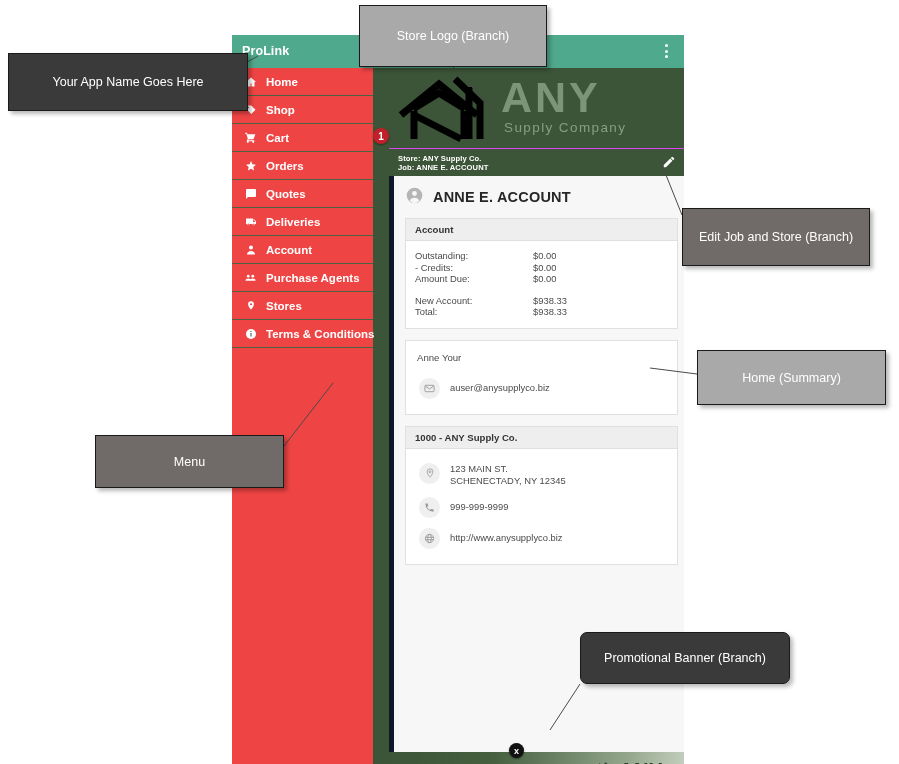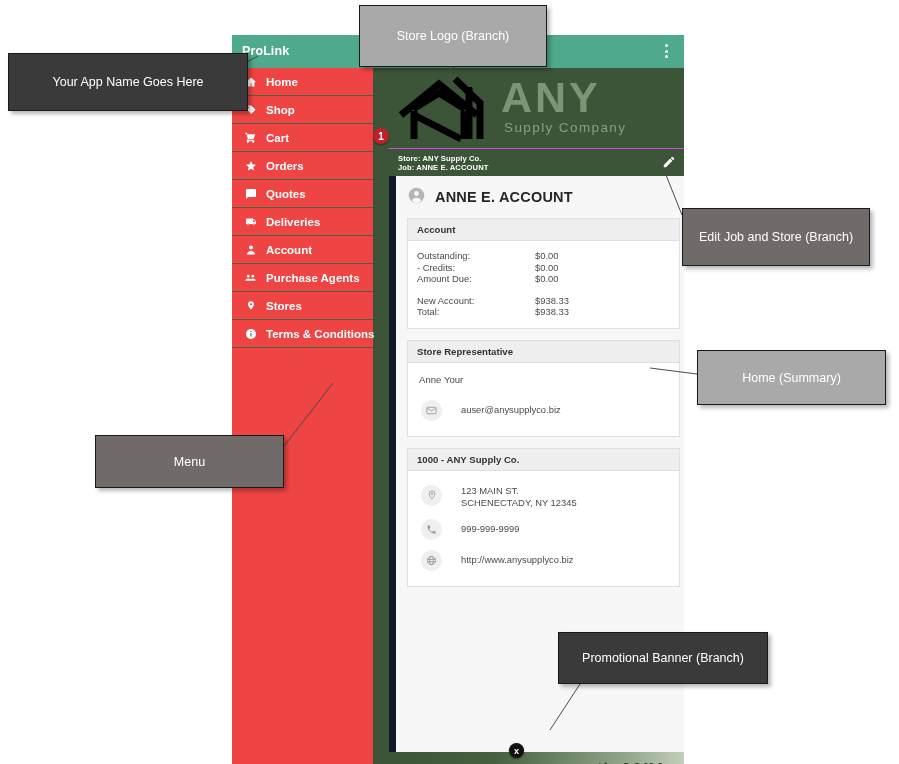--- a/index.html
+++ b/index.html
@@ -177,21 +177,21 @@
   }
 
   
   #content {
     position: absolute;
     left: 157px;
     top: 141px;
     width: 295px;
     height: 576px;
     background: #f7f7f7;
-    border-left: 7px solid #0f172a;
+    border-left: 5px solid #0f172a;
     overflow: hidden;
   }
   #page-head {
     height: 42px;
     display: flex;
     align-items: center;
     padding-left: 12px;
     background: #f7f7f7;
   }
   #page-head .ph-ico { flex: 0 0 18px; }
@@ -230,21 +230,20 @@
 
   .rep-name {
     font-size: 9.6px;
     color: #4a4a4a;
     padding: 2px 0 10px 2px;
   }
   .contact-row {
     display: flex;
     align-items: center;
     padding: 5px 0;
-    gap: 9px;
   }
   .contact-row.addr { align-items: flex-start; }
   .c-ico {
     flex: 0 0 21px;
     width: 21px; height: 21px;
     border-radius: 50%;
     background: #efefef;
     display: flex;
     align-items: center;
     justify-content: center;
@@ -320,21 +319,21 @@
   }
   .callout.dark { background: #3a3a3a; }
   .callout.mid  { background: #706b68; }
   .callout.light{ background: #a9a9a9; }
 
   #callout-appname { left: 8px;   top: 53px;  width: 240px; height: 58px; }
   #callout-logo    { left: 359px; top: 5px;   width: 188px; height: 62px; }
   #callout-edit    { left: 682px; top: 208px; width: 188px; height: 58px; }
   #callout-home    { left: 697px; top: 350px; width: 189px; height: 55px; }
   #callout-menu    { left: 95px;  top: 435px; width: 189px; height: 53px; }
-  #callout-promo   { left: 558px; top: 632px; width: 210px; height: 52px; }
+  #callout-promo   { left: 580px; top: 632px; width: 210px; height: 52px; border-radius: 7px; }
 
   #leaders {
     position: absolute;
     left: 0; top: 0;
     width: 899px; height: 764px;
     z-index: 30;
     pointer-events: none;
   }
 </style>
 </head>
@@ -513,21 +512,20 @@
           <span class="amt-value">$938.33</span>
         </div>
         <div class="amt-row">
           <span class="amt-label">Total:</span>
           <span class="amt-value">$938.33</span>
         </div>
       </div>
     </div>
 
     <div class="card">
-      <div class="card-head">Store Representative</div>
       <div class="card-body">
         <div class="rep-name">Anne Your</div>
         <div class="contact-row">
           <span class="c-ico">
             <svg width="11" height="11" viewBox="0 0 24 24" fill="none" stroke="#9a9a9a" stroke-width="2">
                 <rect x="2" y="5" width="20" height="14" rx="2"></rect>
                 <path d="M2.5 6.5L12 13l9.5-6.5"></path>
               </svg>
           </span>
           <span class="c-text">auser@anysupplyco.biz</span>

